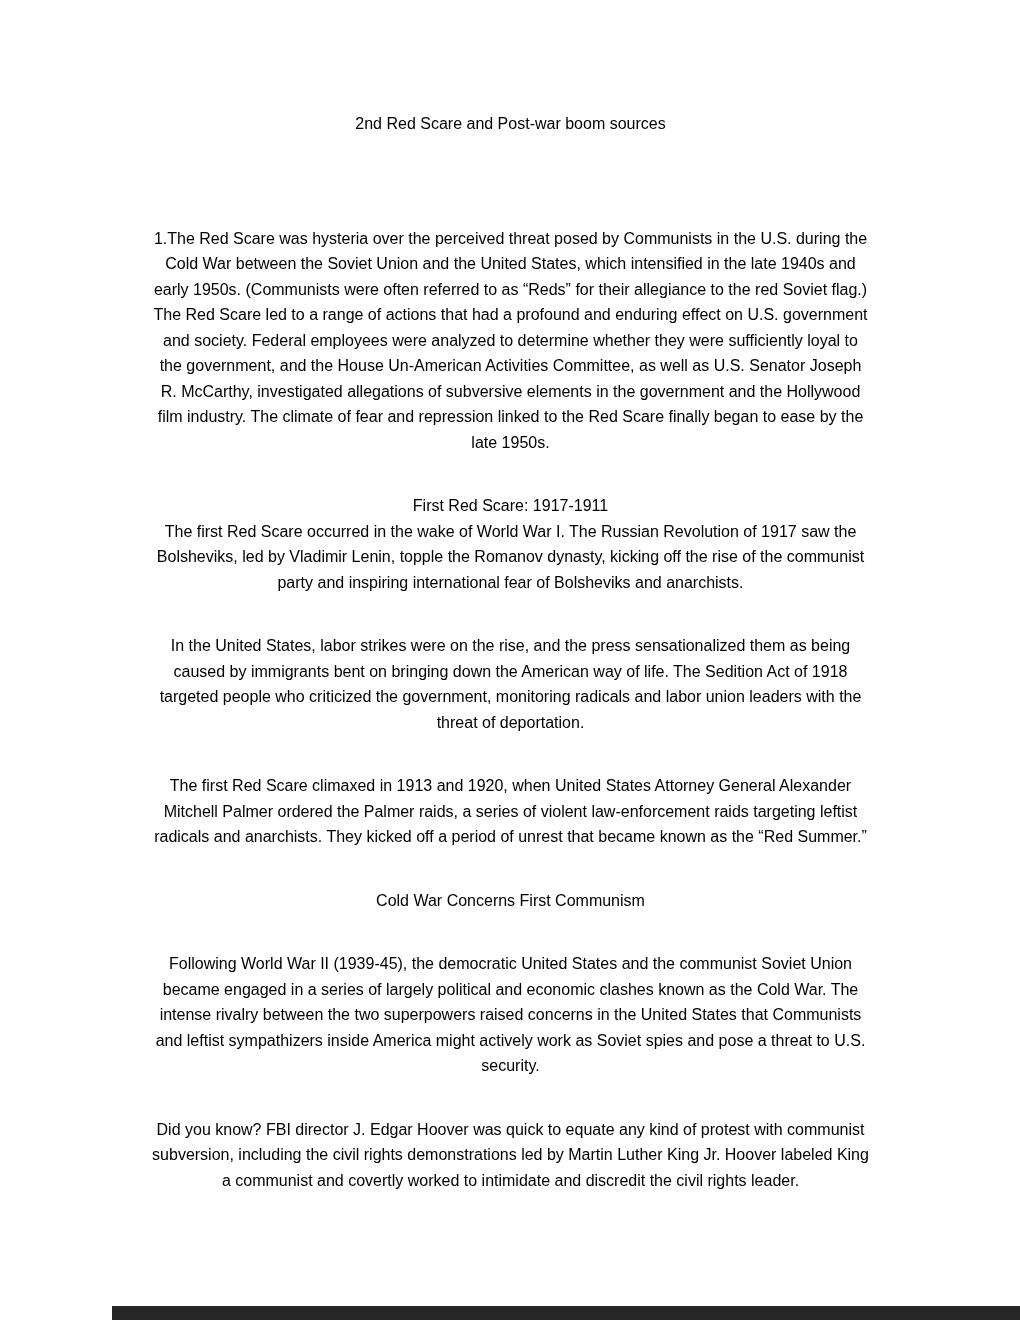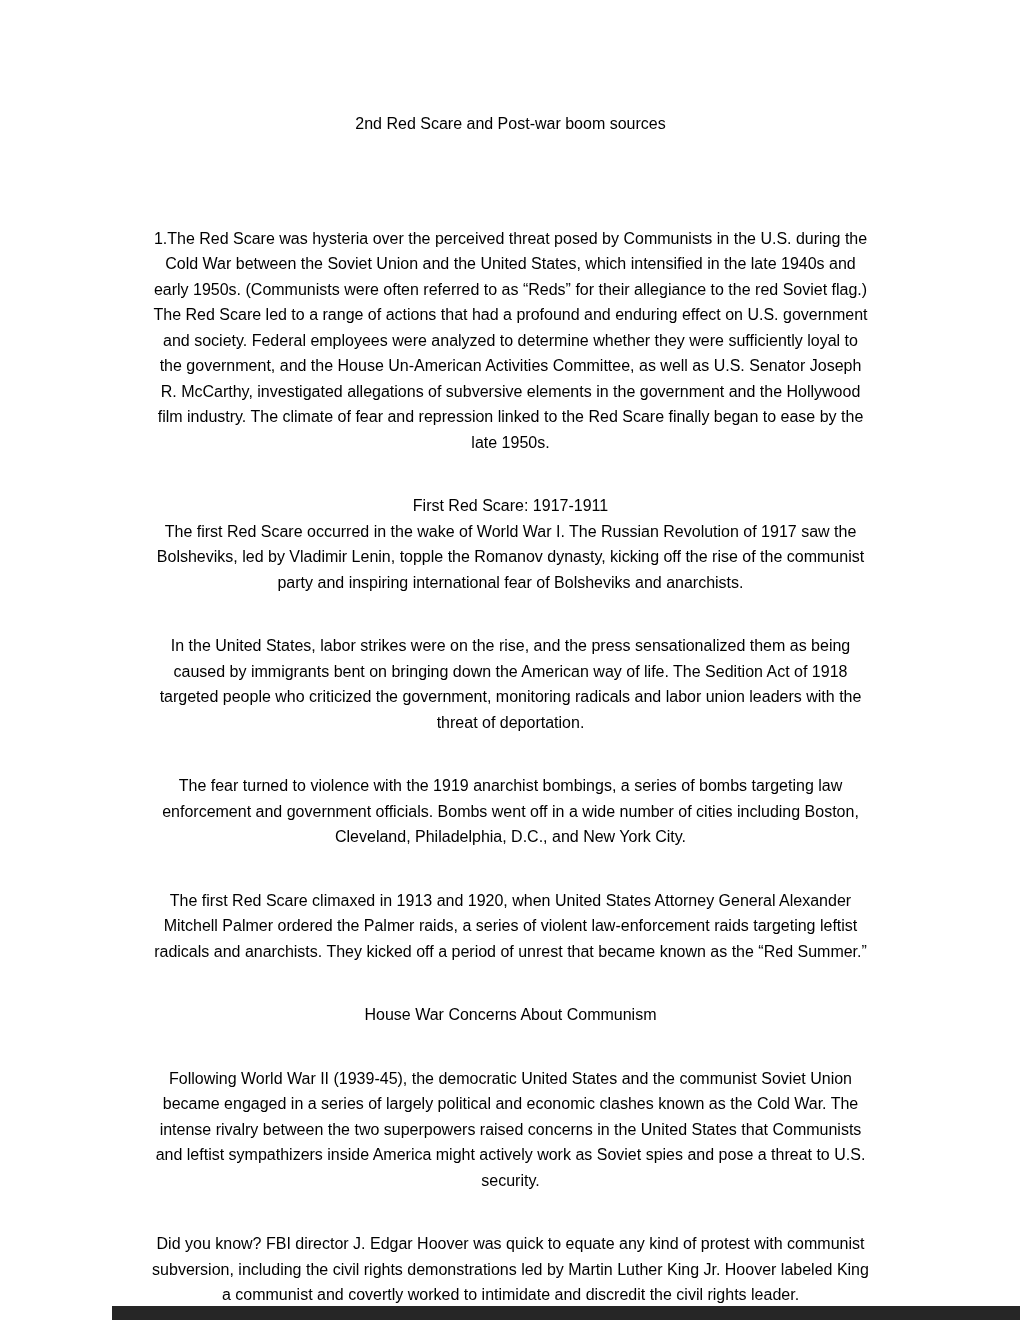--- a/index.html
+++ b/index.html
@@ -50,25 +50,24 @@
     <span class="doc-title-line">2nd Red Scare and Post-war boom sources</span>
   </div>
 
   <div class="para">1.The Red Scare was hysteria over the perceived threat posed by Communists in the U.S. during the Cold War between the Soviet Union and the United States, which intensified in the late 1940s and early 1950s. (Communists were often referred to as “Reds” for their allegiance to the red Soviet flag.) The Red Scare led to a range of actions that had a profound and enduring effect on U.S. government and society. Federal employees were analyzed to determine whether they were sufficiently loyal to the government, and the House Un-American Activities Committee, as well as U.S. Senator Joseph R. McCarthy, investigated allegations of subversive elements in the government and the Hollywood film industry. The climate of fear and repression linked to the Red Scare finally began to ease by the late 1950s.</div>
 
   <div class="para">First Red Scare: 1917-1911
 The first Red Scare occurred in the wake of World War I. The Russian Revolution of 1917 saw the Bolsheviks, led by Vladimir Lenin, topple the Romanov dynasty, kicking off the rise of the communist party and inspiring international fear of Bolsheviks and anarchists.</div>
 
   <div class="para">In the United States, labor strikes were on the rise, and the press sensationalized them as being caused by immigrants bent on bringing down the American way of life. The Sedition Act of 1918 targeted people who criticized the government, monitoring radicals and labor union leaders with the threat of deportation.</div>
 
-  <div class="para">The fear turned to violence with the 1919 anarchist bombings, a series of bombs targeting law enforcement and government officials. Bombs went off in a wide number of cities including Boston, Cleveland, Philadelphia, D.C., and New York City.</div>
 
   <div class="para">The first Red Scare climaxed in 1913 and 1920, when United States Attorney General Alexander Mitchell Palmer ordered the Palmer raids, a series of violent law-enforcement raids targeting leftist radicals and anarchists. They kicked off a period of unrest that became known as the “Red Summer.”</div>
 
-  <div class="para">House War Concerns About Communism</div>
+  <div class="para">Cold War Concerns First Communism</div>
 
   <div class="para">Following World War II (1939-45), the democratic United States and the communist Soviet Union became engaged in a series of largely political and economic clashes known as the Cold War. The intense rivalry between the two superpowers raised concerns in the United States that Communists and leftist sympathizers inside America might actively work as Soviet spies and pose a threat to U.S. security.</div>
 
   <div class="para">Did you know? FBI director J. Edgar Hoover was quick to equate any kind of protest with communist subversion, including the civil rights demonstrations led by Martin Luther King Jr. Hoover labeled King a communist and covertly worked to intimidate and discredit the civil rights leader.</div>
 
   <div class="next-page-strip"></div>
 
 </div>
 
 </body></html>

